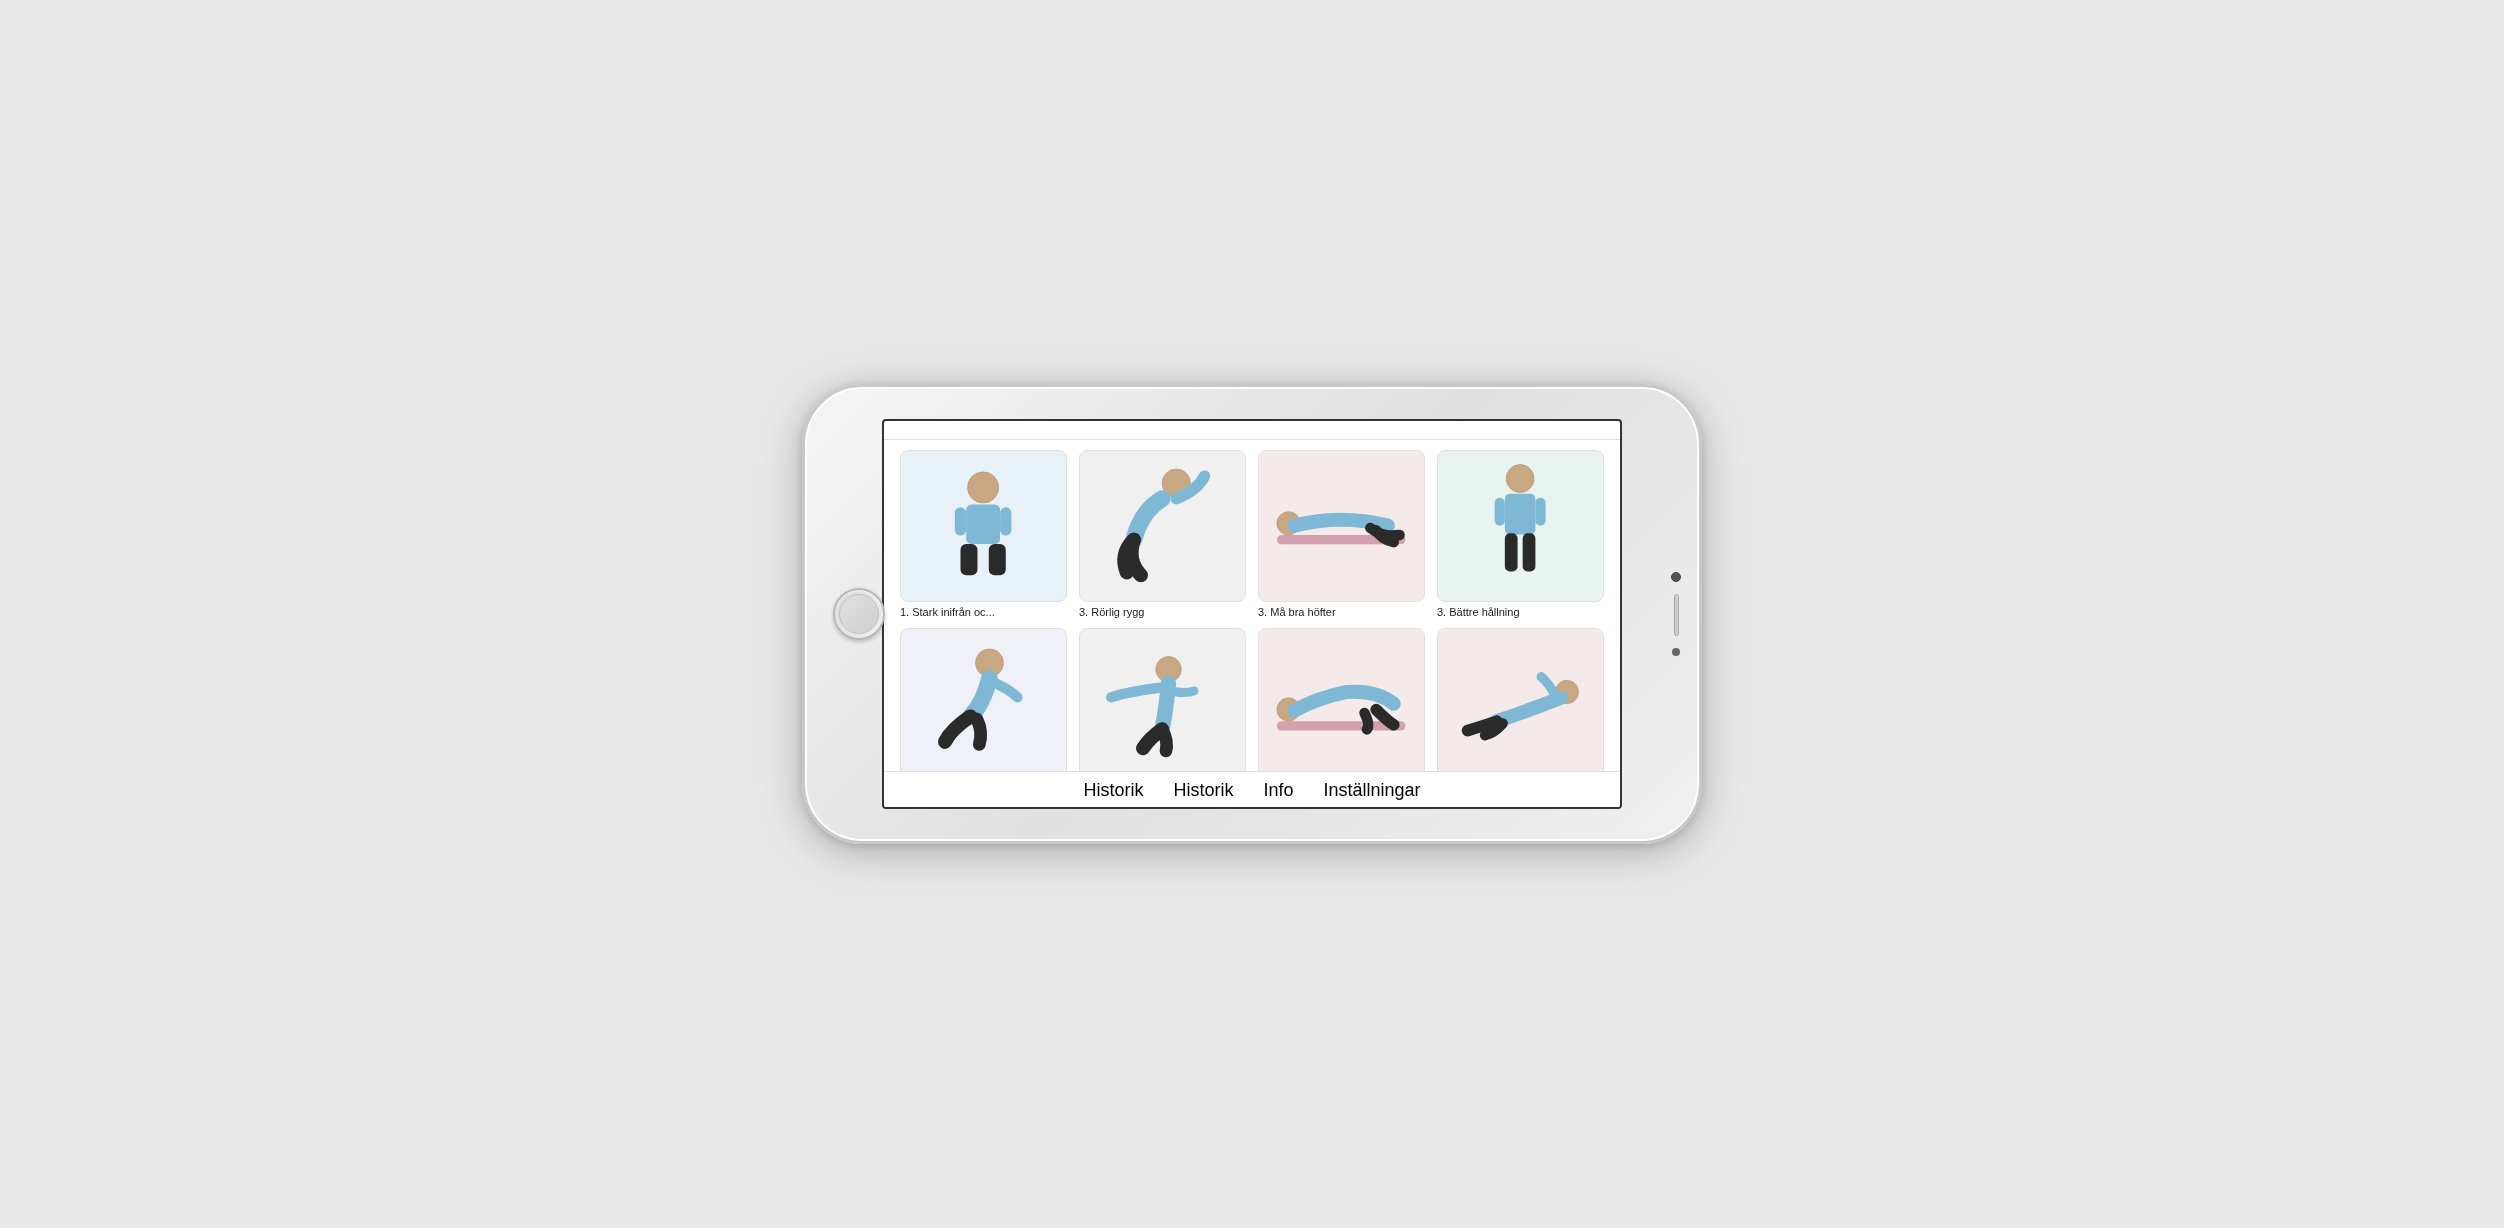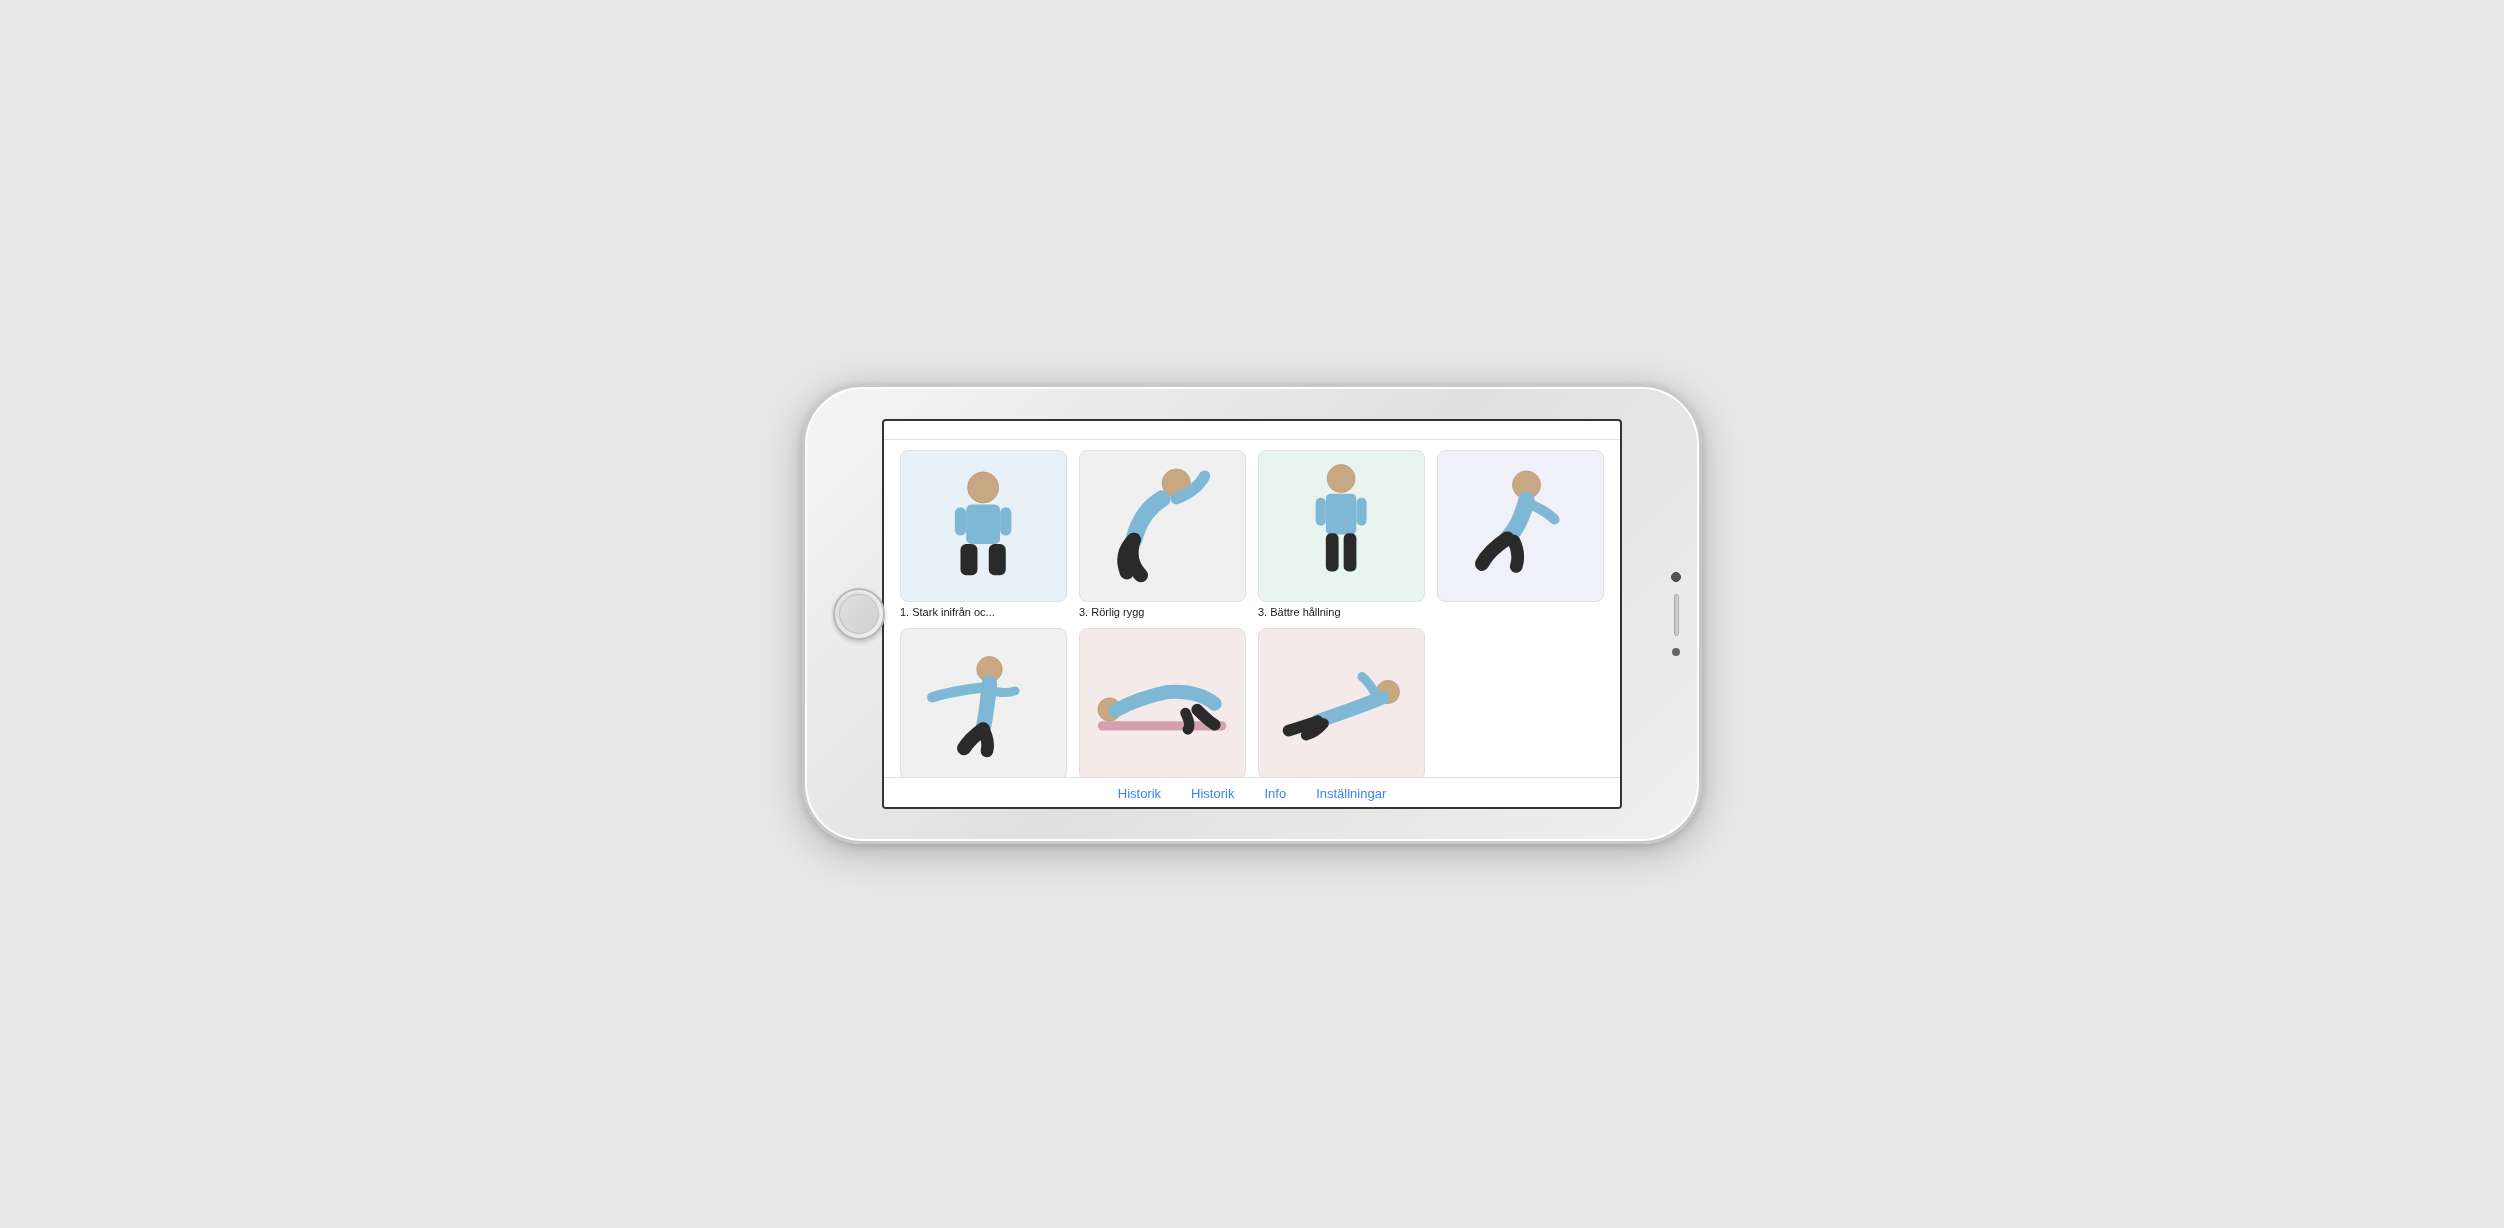--- a/index.html
+++ b/index.html
@@ -157,22 +157,22 @@
       border-top: 1px solid #e0e0e0;
       padding: 8px 10px 6px;
       display: flex;
       justify-content: center;
       gap: 30px;
       flex-shrink: 0;
       background: #fff;
     }
 
     .tab-item {
-      font-size: 13px;
-      color: #3b82f6;
+      font-size: 18px;
+      color: #000000;
       cursor: pointer;
     }
 
     
     .figure {
       width: 100%;
       height: 100%;
       display: flex;
       align-items: center;
       justify-content: center;
@@ -231,20 +231,34 @@
     <path d="M45,26 Q30,35 25,55" stroke="#7eb8d4" stroke-width="12" fill="none" stroke-linecap="round"></path>
     <path d="M55,26 Q70,20 75,10" stroke="#7eb8d4" stroke-width="8" fill="none" stroke-linecap="round"></path>
     <path d="M25,55 Q20,70 30,80" stroke="#2a2a2a" stroke-width="10" fill="none" stroke-linecap="round"></path>
     <path d="M25,55 Q15,65 20,78" stroke="#2a2a2a" stroke-width="10" fill="none" stroke-linecap="round"></path>
   </svg>
               </div>
             </div>
             <span class="grid-item-label">3. Rörlig rygg</span>
           </div>
           <div class="grid-item">
+            <div class="grid-item-image" style="background: rgb(245, 234, 234);">
+              <div class="figure">
+                <svg viewBox="0 0 120 60" class="person" xmlns="http://www.w3.org/2000/svg">
+    <rect x="5" y="38" width="110" height="8" rx="4" fill="#d4a0b0"></rect>
+    <circle cx="15" cy="28" r="10" fill="#c8a882" stroke="#b89070" stroke-width="0.5"></circle>
+    <path d="M20,30 Q60,20 100,30" stroke="#7eb8d4" stroke-width="12" fill="none" stroke-linecap="round"></path>
+    <path d="M85,32 Q95,40 110,38" stroke="#2a2a2a" stroke-width="9" fill="none" stroke-linecap="round"></path>
+    <path d="M90,34 Q95,42 105,44" stroke="#2a2a2a" stroke-width="9" fill="none" stroke-linecap="round"></path>
+  </svg>
+              </div>
+            </div>
+            <span class="grid-item-label">3. Må bra höfter</span>
+          </div>
+          <div class="grid-item">
             <div class="grid-item-image" style="background: rgb(232, 244, 240);">
               <div class="figure">
                 <svg viewBox="0 0 60 100" class="person" xmlns="http://www.w3.org/2000/svg">
     <circle cx="30" cy="13" r="11" fill="#c8a882" stroke="#b89070" stroke-width="0.5"></circle>
     <rect x="18" y="25" width="24" height="32" rx="4" fill="#7eb8d4"></rect>
     <rect x="10" y="28" width="8" height="22" rx="4" fill="#7eb8d4"></rect>
     <rect x="42" y="28" width="8" height="22" rx="4" fill="#7eb8d4"></rect>
     <rect x="18" y="56" width="10" height="30" rx="4" fill="#2a2a2a"></rect>
     <rect x="32" y="56" width="10" height="30" rx="4" fill="#2a2a2a"></rect>
   </svg>

